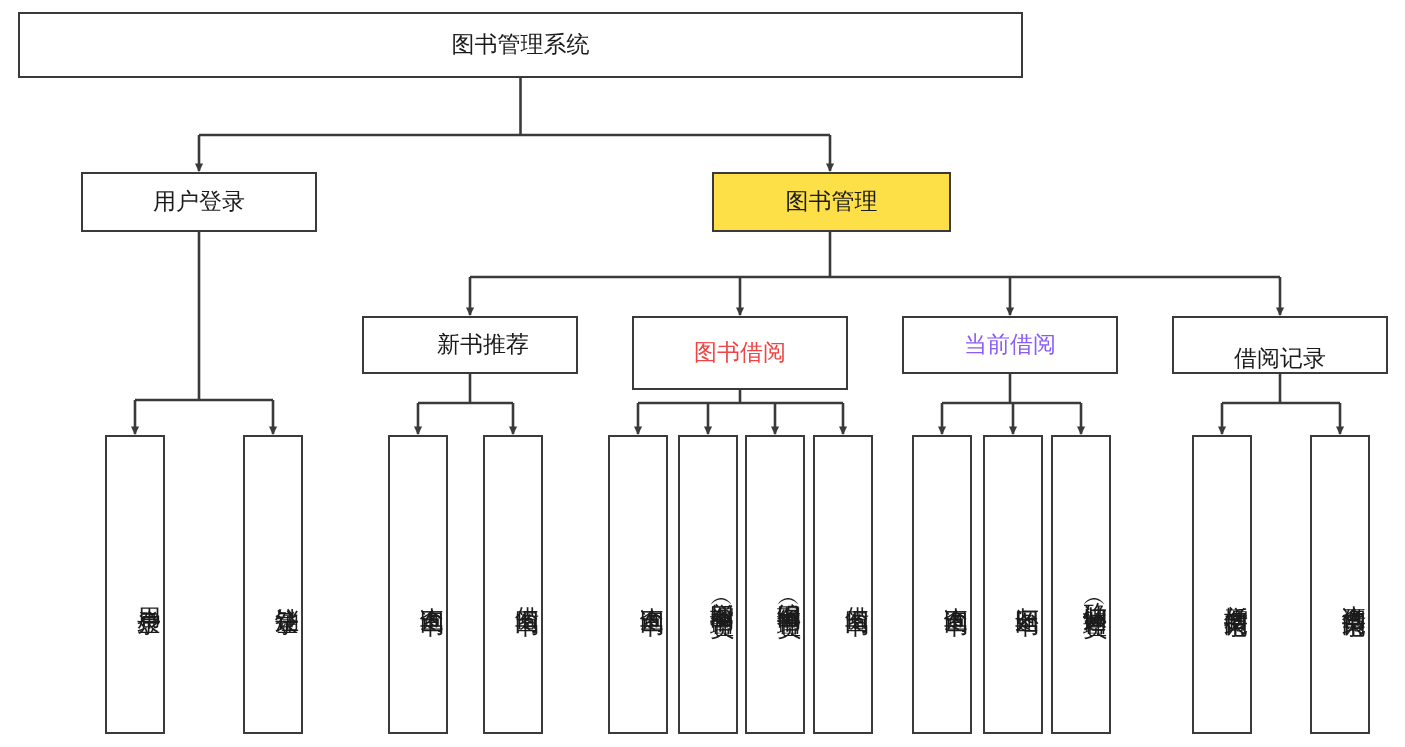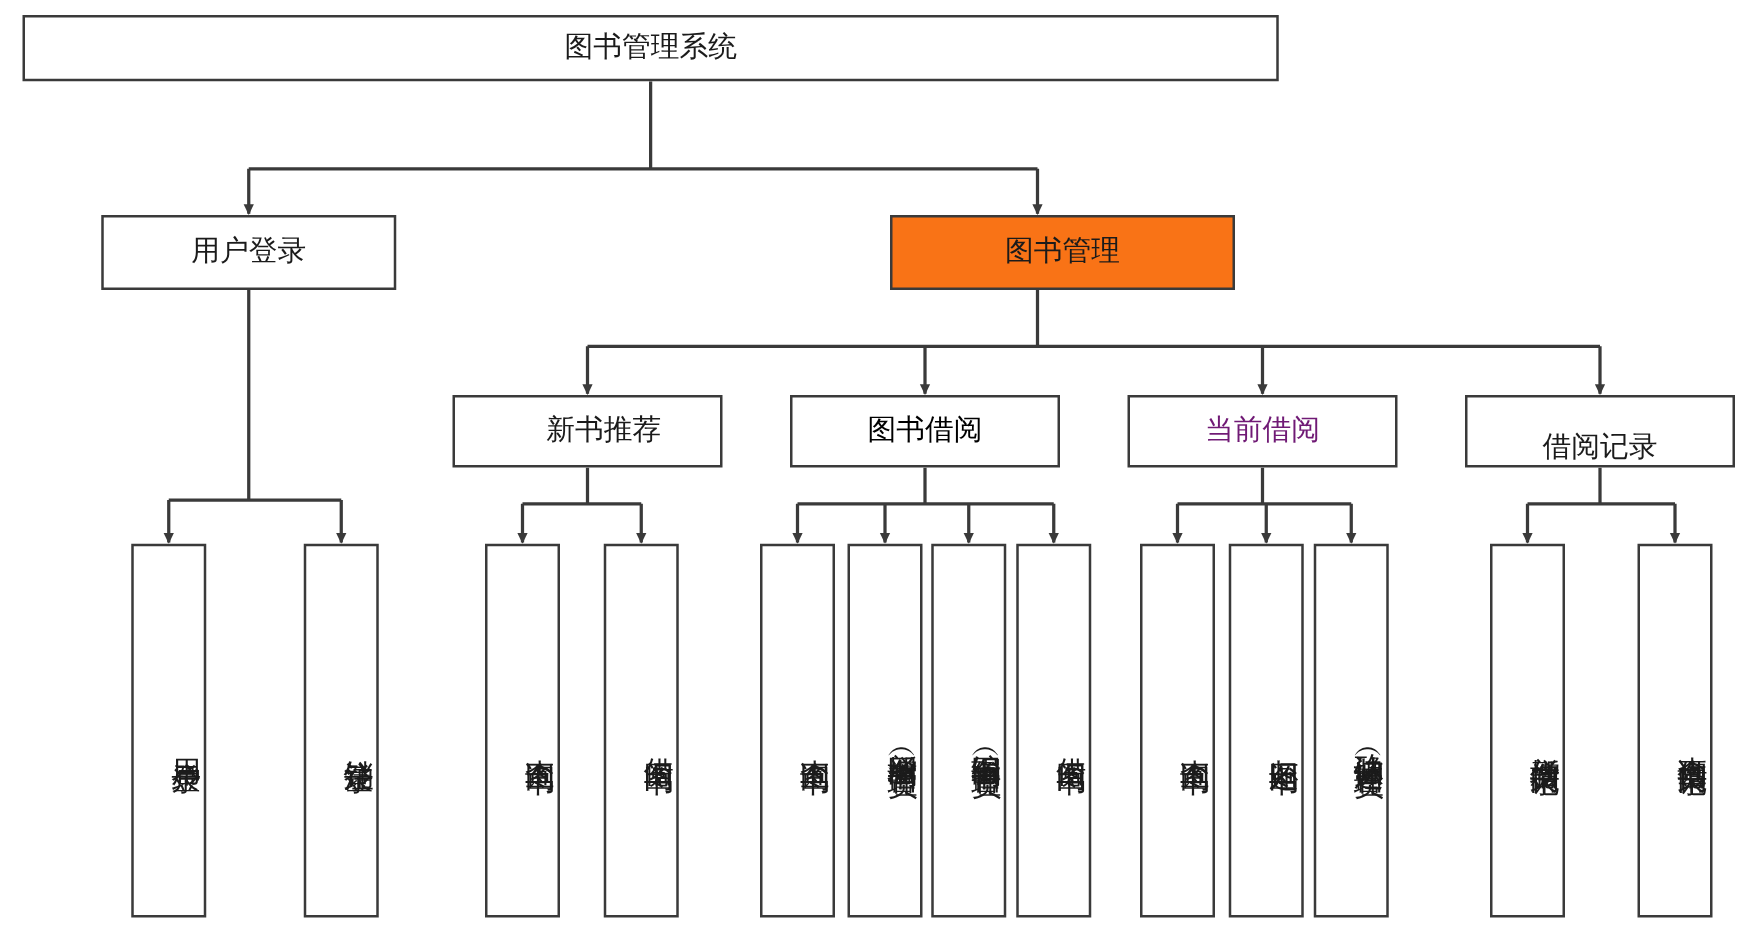--- a/index.html
+++ b/index.html
@@ -104,36 +104,36 @@
         <line x1="1013" y1="403" x2="1013" y2="434" marker-end="url(#arrowhead)"></line>
         <line x1="1081" y1="403" x2="1081" y2="434" marker-end="url(#arrowhead)"></line>
         <line x1="1280" y1="374" x2="1280" y2="403"></line>
         <line x1="1222" y1="403" x2="1340" y2="403"></line>
         <line x1="1222" y1="403" x2="1222" y2="434" marker-end="url(#arrowhead)"></line>
         <line x1="1340" y1="403" x2="1340" y2="434" marker-end="url(#arrowhead)"></line>
       </g>
   </svg>
 
   <div id="node-layer">
-      <div class="node horiz" id="node-root" style="left: 18px; top: 12px; width: 1005px; height: 53px; border-color: rgb(58, 58, 58); background: rgb(255, 255, 255); color: rgb(27, 27, 27);">
+      <div class="node horiz" id="node-root" style="left: 18px; top: 12px; width: 1005px; height: 66px; border-color: rgb(58, 58, 58); background: rgb(255, 255, 255); color: rgb(27, 27, 27);">
         <span class="label">图书管理系统</span>
       </div>
       <div class="node horiz" id="node-l1a" style="left: 81px; top: 172px; width: 236px; height: 60px; border-color: rgb(58, 58, 58); background: rgb(255, 255, 255); color: rgb(27, 27, 27);">
         <span class="label">用户登录</span>
       </div>
-      <div class="node horiz" id="node-l1b" style="left: 712px; top: 172px; width: 276px; height: 60px; border-color: rgb(58, 58, 58); background: #f97316; color: rgb(27, 27, 27);">
+      <div class="node horiz" id="node-l1b" style="left: 712px; top: 172px; width: 239px; height: 60px; border-color: rgb(58, 58, 58); background: #fde047; color: rgb(27, 27, 27);">
         <span class="label">图书管理</span>
       </div>
       <div class="node horiz" id="node-l2a" style="left: 362px; top: 316px; width: 216px; height: 58px; border-color: rgb(58, 58, 58); background: rgb(255, 255, 255); color: rgb(27, 27, 27); padding-left: 26px;">
         <span class="label">新书推荐</span>
       </div>
-      <div class="node horiz" id="node-l2b" style="left: 632px; top: 316px; width: 216px; height: 58px; border-color: rgb(58, 58, 58); background: rgb(255, 255, 255); color: #000000;">
+      <div class="node horiz" id="node-l2b" style="left: 632px; top: 316px; width: 216px; height: 74px; border-color: rgb(58, 58, 58); background: rgb(255, 255, 255); color: #ef4444;">
         <span class="label">图书借阅</span>
       </div>
-      <div class="node horiz" id="node-l2c" style="left: 902px; top: 316px; width: 216px; height: 58px; border-color: rgb(58, 58, 58); background: rgb(255, 255, 255); color: #701a75;">
+      <div class="node horiz" id="node-l2c" style="left: 902px; top: 316px; width: 216px; height: 58px; border-color: rgb(58, 58, 58); background: rgb(255, 255, 255); color: #8b5cf6;">
         <span class="label">当前借阅</span>
       </div>
       <div class="node horiz" id="node-l2d" style="left: 1172px; top: 316px; width: 216px; height: 58px; border-color: rgb(58, 58, 58); background: rgb(255, 255, 255); color: rgb(27, 27, 27); align-items: flex-end;">
         <span class="label">借阅记录</span>
       </div>
       <div class="node vert" id="node-leaf1" style="left: 105px; top: 435px; width: 60px; height: 299px; border-color: rgb(58, 58, 58); background: rgb(255, 255, 255); color: rgb(27, 27, 27);">
         <span class="label">用户登录</span>
       </div>
       <div class="node vert" id="node-leaf2" style="left: 243px; top: 435px; width: 60px; height: 299px; border-color: rgb(58, 58, 58); background: rgb(255, 255, 255); color: rgb(27, 27, 27);">
         <span class="label">注销登录</span>

